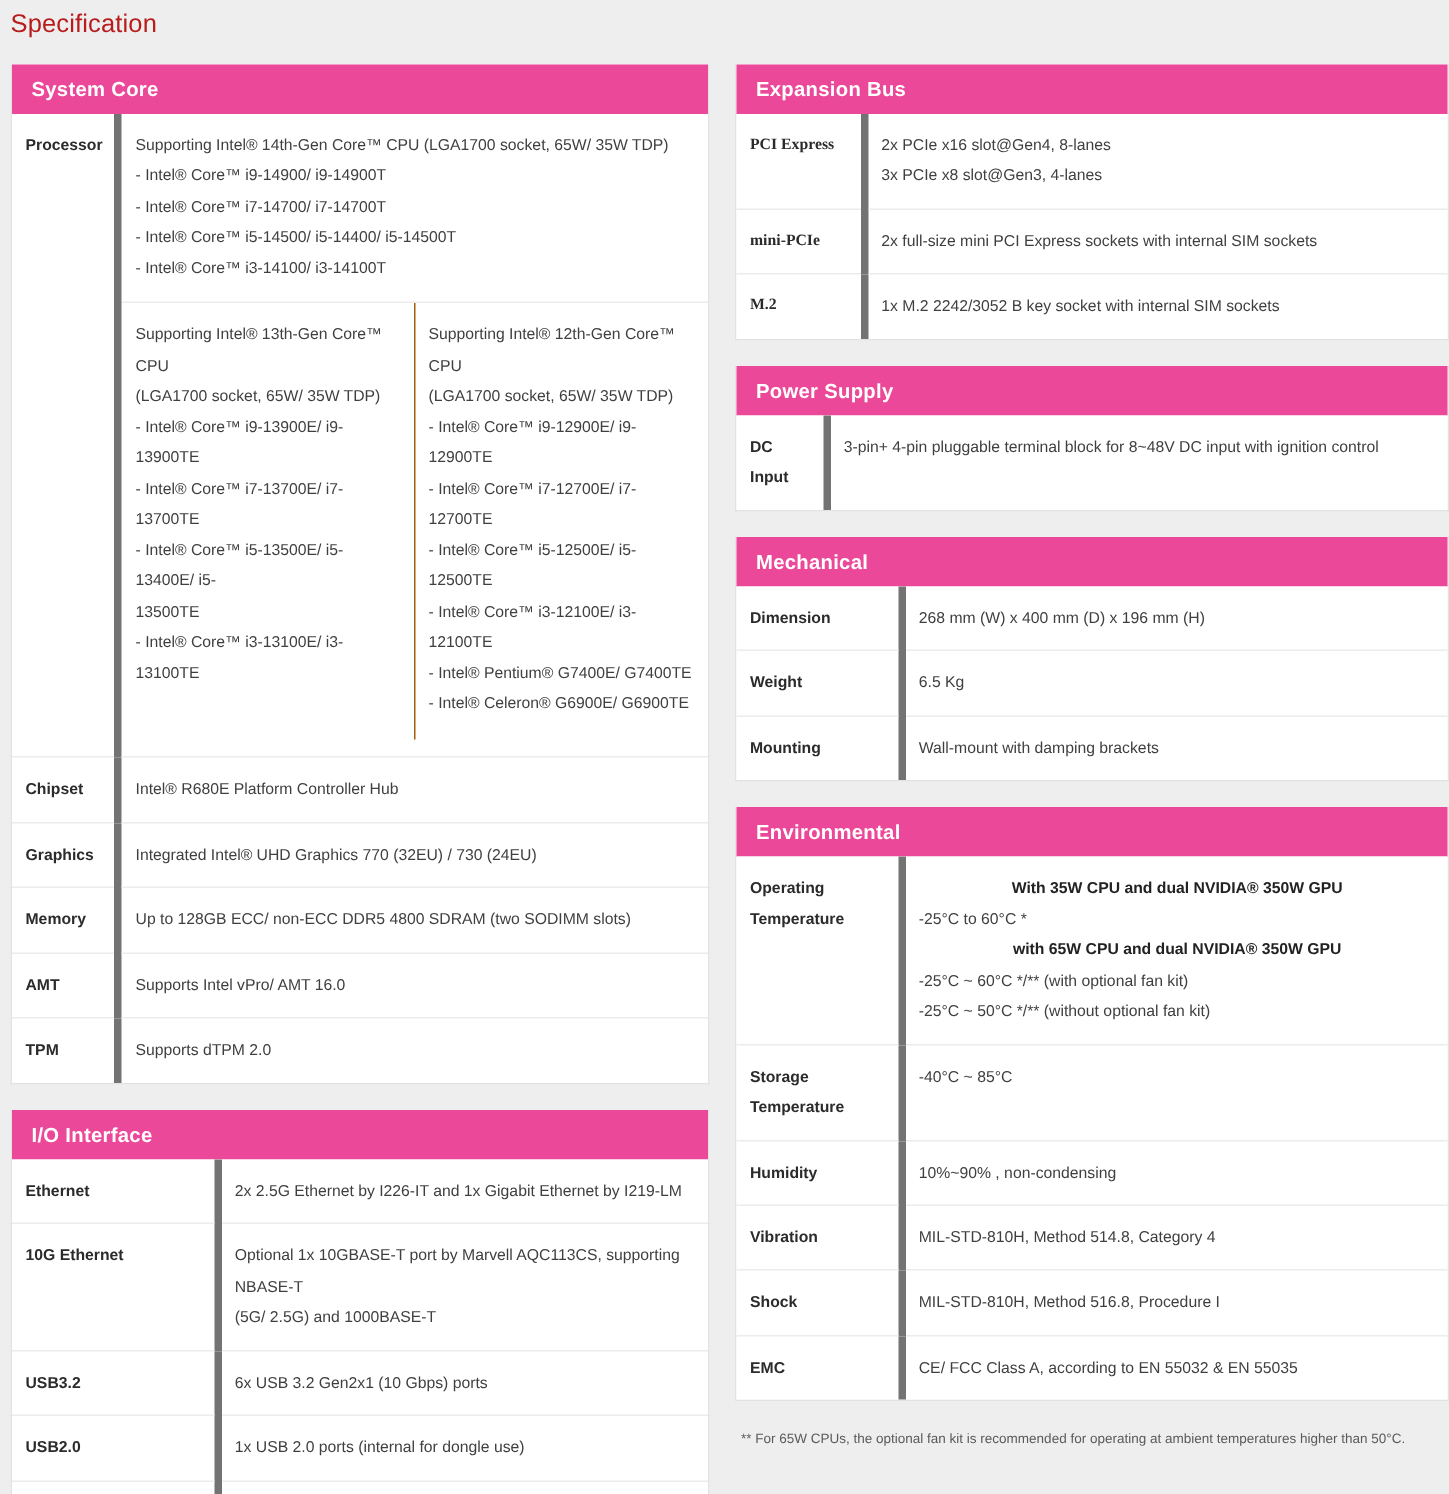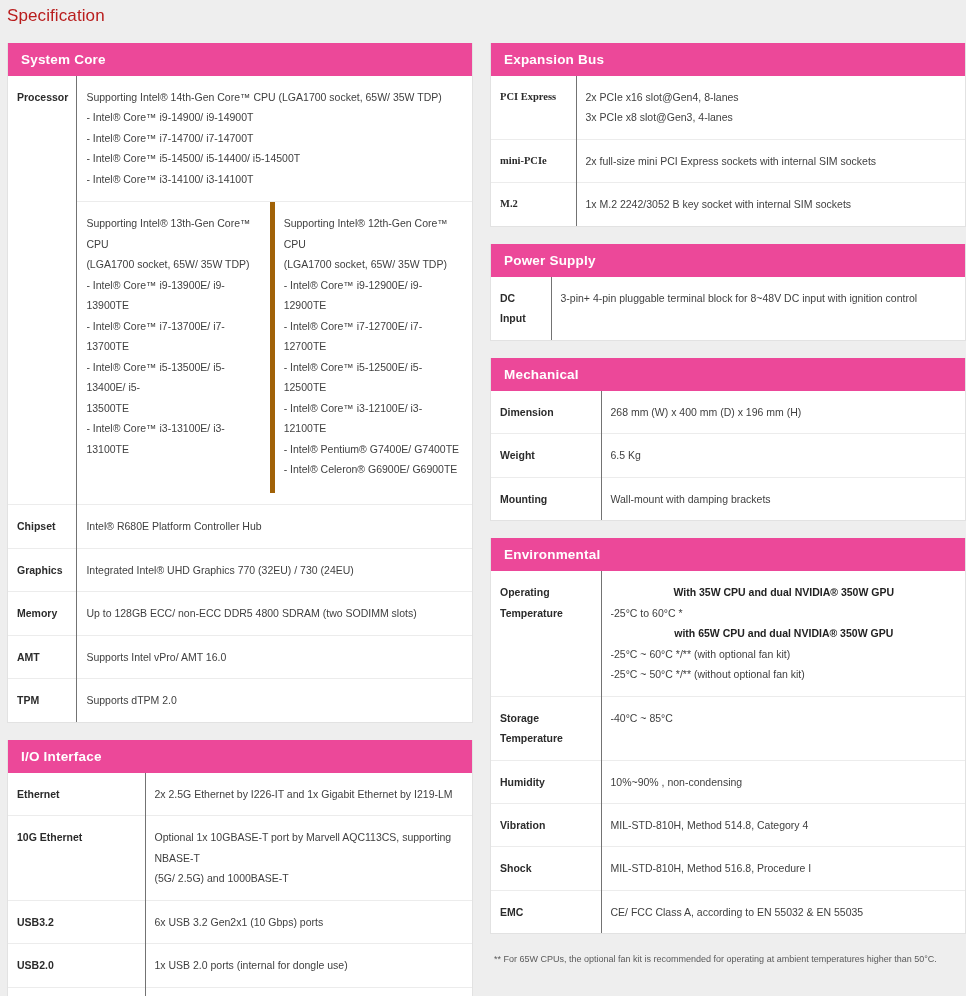--- a/index.html
+++ b/index.html
@@ -52,21 +52,21 @@
     text-align: left;
     padding: 11px 8px 11px 9px;
     font-size: 10.5px;
     line-height: 1.95;
     font-weight: normal;
     color: #3f3f3f;
   }
   table.spec th {
     font-weight: bold;
     color: #2b2b2b;
-    border-right: 1px solid #737373;
+    border-right: 5px solid #737373;
     white-space: normal;
   }
   .lbl-66 { width: 66px; }
   .lbl-85 { width: 85px; font-family: Liberation Serif, serif; }
   .lbl-60 { width: 60px; margin-top: 30px; }
   .lbl-110 { width: 110px; }
   .lbl-137 { width: 137px; }
 
   td.cell p, th p { margin: 0; }
   td.cell p.b { font-weight: bold; color: #222222; text-align: center; }
@@ -74,21 +74,21 @@
   .proc-top { padding-bottom: 12px; }
   .proc-split {
     display: flex;
     border-top: 1px solid #ececec;
     margin: 0 -8px 0 -9px;
   }
   .proc-split > div {
     flex: 1 1 50%;
     padding: 11px 9px 14px 9px;
   }
-  .proc-split > div:first-child { border-right: 5px solid #a16207; }
+  .proc-split > div:first-child { border-right: 1px solid #a16207; }
   .proc-split p { margin: 0; line-height: 1.95; font-size: 10.5px; }
 
   .footnotes {
     font-size: 9px;
     color: #5a5a5a;
     line-height: 1.6;
     padding: 1px 4px 0 4px;
   }
   .footnotes p { margin: 0 0 7px 0; }
 </style>

